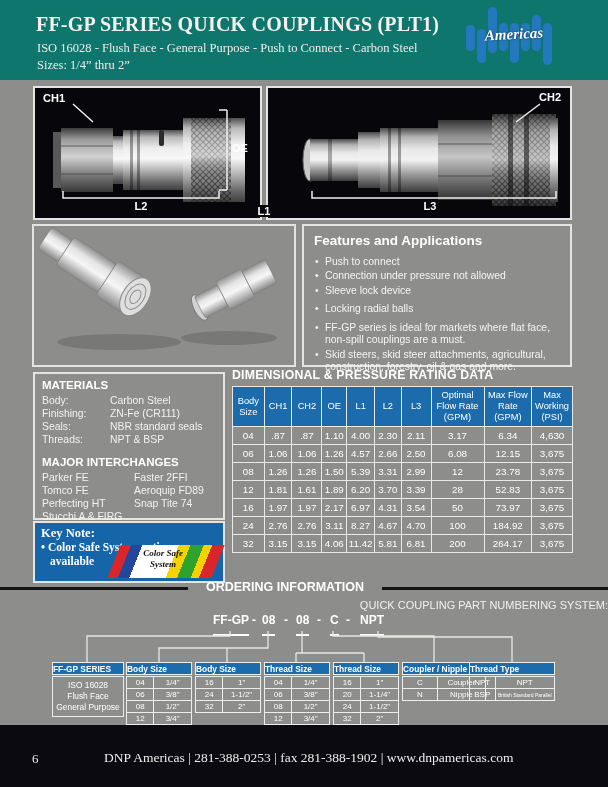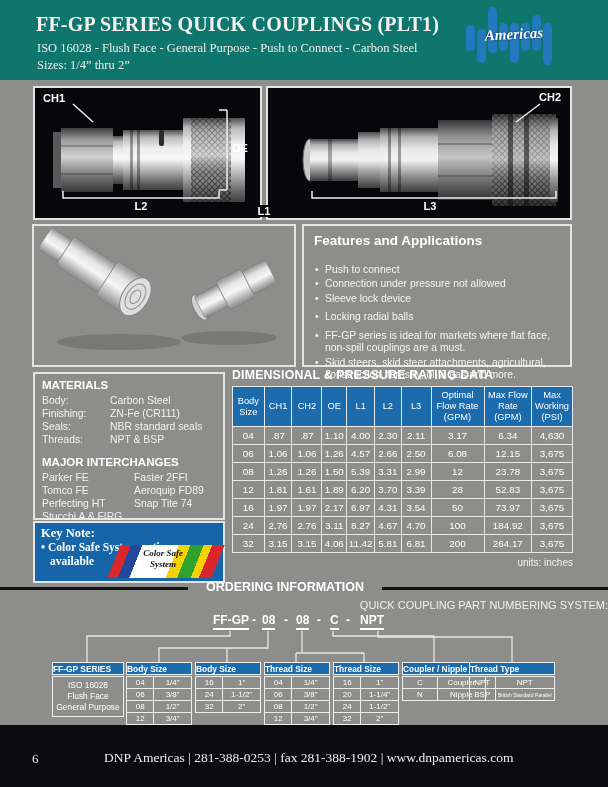--- a/index.html
+++ b/index.html
@@ -25,21 +25,21 @@
   .panel { position:absolute; top:0; height:134px; background:#07070b; border:2px solid #e4e4e2; }
   .panel-left  { left:33px;  width:229px; }
   .panel-right { left:266px; width:306px; }
   .dim-label { position:absolute; color:#fff; font-weight:bold; font-size:11px; }
   .l1-label { position:absolute; left:243px; top:119px; width:42px; text-align:center;
     background:#07070b; color:#fff; font-weight:bold; font-size:11px; z-index:5; }
   
   .thumbs { position:absolute; left:32px; top:224px; width:264px; height:143px; border:2px solid #e4e4e2; }
   .features { position:absolute; left:302px; top:224px; width:270px; height:143px;
     border:2px solid #e4e4e2; padding:7px 10px 0 10px; }
-  .features h2 { color:#fff; font-size:13.5px; margin-bottom:16px; }
+  .features h2 { color:#fff; font-size:13.5px; margin-bottom:8px; }
   .features ul { list-style:none; }
   .features li { position:relative; padding-left:11px; color:#f4f4f2; font-size:10.4px;
     line-height:1.18; margin:2px 0; }
   .features li::before { content:"•"; position:absolute; left:1px; top:0; }
   .features li:nth-child(4) { margin-top:6px; }
   .features li:nth-child(5) { margin-top:7px; }
   
   .materials { position:absolute; left:33px; top:372px; width:192px; height:148px;
     border:2px solid #e4e4e2; padding:5px 7px; }
   .materials h3 { color:#fff; font-size:11.5px; margin-bottom:3px; }
@@ -76,21 +76,21 @@
   .ord-line { position:absolute; top:9px; height:3px; background:#141414; }
   .ord-line.left { left:0; width:188px; }
   .ord-line.right { left:382px; width:226px; }
   .ord-title { position:absolute; left:188px; top:2px; width:194px; text-align:center;
     color:#fff; font-weight:bold; font-size:12.5px; }
   .ord-sub { position:absolute; left:0; top:21px; width:608px; text-align:right;
     color:#f0f0ee; font-size:11px; }
   .pn { position:absolute; left:0; top:35px; width:608px; height:17px;
     color:#fff; font-weight:bold; font-size:12px; }
   .pn span { position:absolute; top:0; }
-  .pn .seg { border-bottom:2px solid #fff; padding-bottom:1px; }
+  .pn .seg { border-bottom:2px solid #fff; padding-bottom:7px; }
   .pn span:nth-child(1){left:213px} .pn span:nth-child(2){left:262px}
   .pn span:nth-child(3){left:296px} .pn span:nth-child(4){left:330px}
   .pn span:nth-child(5){left:360px}
   .pn span:nth-child(6){left:252px} .pn span:nth-child(7){left:284px}
   .pn span:nth-child(8){left:317px} .pn span:nth-child(9){left:346px}
   .connectors { position:absolute; left:0; top:53px; width:608px; height:31px; }
   .ord-boxes { position:absolute; left:0; top:84px; width:608px; height:63px; }
   .obox { position:absolute; top:0; }
   .obox:nth-child(1){left:52px;width:72px} .obox:nth-child(2){left:126px;width:66px}
   .obox:nth-child(3){left:195px;width:66px} .obox:nth-child(4){left:264px;width:66px}
@@ -448,21 +448,20 @@
             <td>4.06</td>
             <td>11.42</td>
             <td>5.81</td>
             <td>6.81</td>
             <td>200</td>
             <td>264.17</td>
             <td>3,675</td>
           </tr>
         </tbody>
     </table>
-    <div class="units">units: inches</div>
   </div>
 
   <div class="ordering">
     <div class="ord-line left"></div>
     <div class="ord-line right"></div>
     <div class="ord-title">ORDERING INFORMATION</div>
     <div class="ord-sub">QUICK COUPLING PART NUMBERING SYSTEM:</div>
     <div class="pn">
         <span class="seg">FF-GP</span>
         <span class="seg">08</span>

